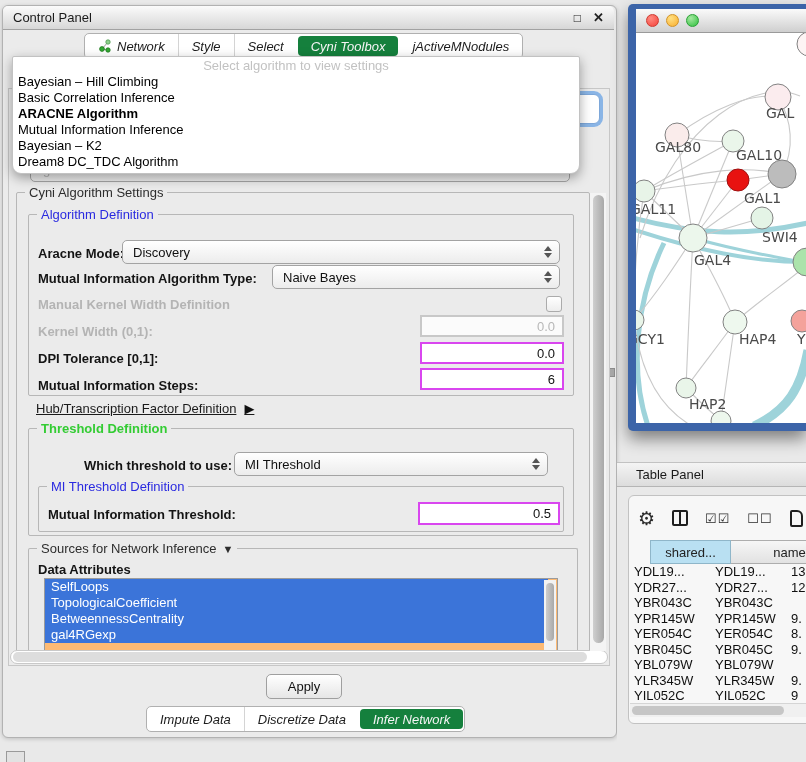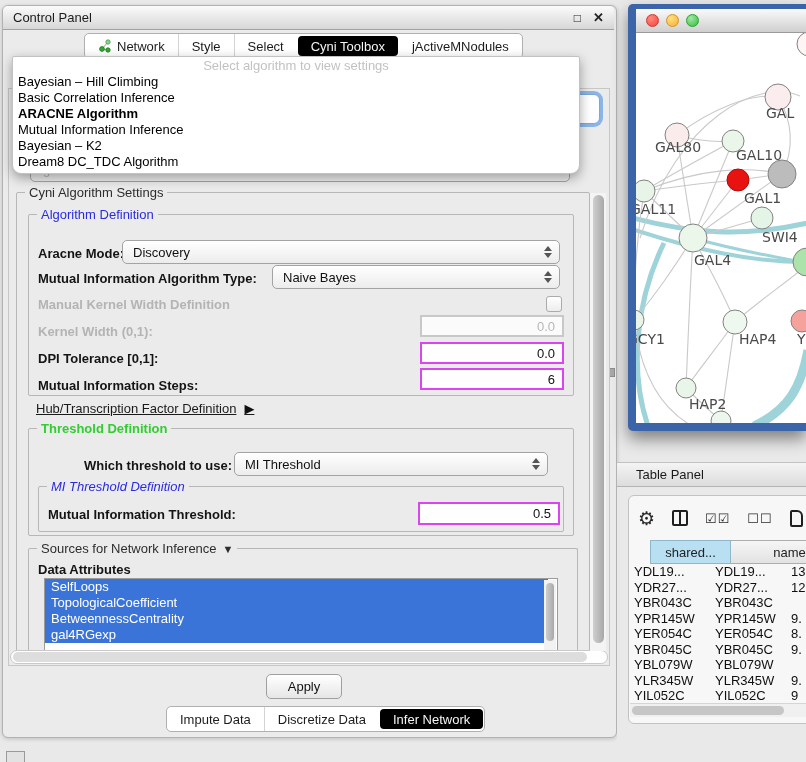--- a/index.html
+++ b/index.html
@@ -12,26 +12,26 @@
          border:1px solid #b2b2b2;border-radius:6px;box-shadow:0 1px 4px rgba(0,0,0,.18);}
   .cp-titlebar{left:3px;top:6px;width:611px;height:24px;border-radius:5px 5px 0 0;
          background:linear-gradient(#fbfbfb,#d7d7d7);border-bottom:1px solid #a2a2a2;
          display:flex;align-items:center;font-size:13px;color:#1a1a1a;padding:0 10px;box-sizing:border-box;}
   .cp-titlebar .sp{flex:1;}
   .win-ic{font-size:12px;color:#222;margin-left:12px;cursor:default;}
   .win-ic.x{font-weight:bold;font-size:13px;}
 
   .tabbar{height:24px;background:#fff;border:1px solid #b0b0b0;border-radius:5px;
           display:flex;align-items:center;font-size:13px;color:#1c1c1c;}
-  .tab{padding:0 13px;height:100%;display:flex;align-items:center;gap:5px;white-space:nowrap;}
+  .tab{padding:0 13px;height:100%;display:flex;align-items:center;gap:5px;white-space:nowrap;font-style:italic;}
   .tab + .tab{border-left:1px solid #d4d4d4;}
-  .tab.sel{background:#000000;color:#f5f5f5;border-radius:4px;height:20px;margin:0 1px;border-left:none;align-items:center;}
+  .tab.sel{background:#15803d;color:#f5f5f5;border-radius:4px;height:20px;margin:0 1px;border-left:none;align-items:center;}
   .tab.sel + .tab{border-left:none;}
   .cp-tabbar{left:84px;top:33px;}
-  .bottom-tabbar{left:146px;top:706px;margin-left:20px;}
+  .bottom-tabbar{left:146px;top:706px;}
 
   
   .popup{left:12px;top:56px;width:566px;height:116px;background:#fff;z-index:30;
          border:1px solid #c2c2c2;border-radius:2px 2px 9px 9px;
          box-shadow:0 4px 12px rgba(0,0,0,.35);font-size:13px;overflow:hidden;}
   .popup .ph{color:#c2c2c2;text-align:center;height:17px;line-height:17px;}
   .popup .it{height:16px;line-height:16px;padding-left:5px;color:#000;}
   .popup .it.bold{font-weight:bold;}
 
   
@@ -58,21 +58,21 @@
   .combo .stepper{margin-left:auto;margin-right:7px;display:flex;flex-direction:column;gap:2px;align-items:center;}
   .tri-up{width:0;height:0;border-left:4px solid transparent;border-right:4px solid transparent;border-bottom:5px solid #555;}
   .tri-dn{width:0;height:0;border-left:4px solid transparent;border-right:4px solid transparent;border-top:5px solid #555;}
 
   .txt{background:#fff;border:2px solid #d946ef;font-size:13px;color:#111;
        display:flex;align-items:center;justify-content:flex-end;padding-right:7px;box-sizing:border-box;z-index:4;}
   .txt.dis{border-color:#c8c8c8;color:#b8b8b8;background:#fbfbfb;}
   .checkbox{width:14px;height:14px;border:1px solid #ababab;border-radius:3px;
        background:linear-gradient(#fff,#ededed);z-index:4;}
 
-  .attr-list{left:44px;top:578px;width:512px;height:72px;background:#ffffff;border:1px solid #9b9b9b;overflow:hidden;z-index:4;}
+  .attr-list{left:44px;top:578px;width:512px;height:72px;background:#fdba74;border:1px solid #9b9b9b;overflow:hidden;z-index:4;}
   .attr-item{height:16px;line-height:16px;padding-left:6px;font-size:13px;color:#fff;background:#3b74d9;width:497px;}
   .list-vsb{position:absolute;right:1px;top:1px;width:12px;height:70px;background:#f2f2f2;}
   .list-vthumb{position:absolute;left:2px;top:3px;width:8px;height:58px;border-radius:4px;
        background:linear-gradient(90deg,#cdcdcd,#a9a9a9);}
 
   .hsb{left:10px;top:650px;width:598px;height:14px;background:#fff;border:1px solid #c9c9c9;
        border-radius:7px;box-sizing:border-box;z-index:4;}
   .hsb-thumb{position:absolute;left:2px;top:1px;width:574px;height:10px;border-radius:5px;background:#dddddd;}
 
   .set-vsb{left:590px;top:193px;width:16px;height:458px;background:#f4f4f4;z-index:4;}
@@ -227,21 +227,21 @@
     <span class="fs-legend green">Threshold Definition</span>
   </div>
   <div class="abs lbl" style="left:84px;top:458px;">Which threshold to use:</div>
   <div class="abs combo" style="left:234px;top:452px;width:314px;height:24px;">
     <span>MI Threshold</span>
     <span class="stepper">
         <span class="tri-up"></span>
         <span class="tri-dn"></span>
       </span>
   </div>
-  <div class="abs fs" style="left:38px;top:486px;width:524px;height:44px;font-style:italic;">
+  <div class="abs fs" style="left:38px;top:486px;width:524px;height:44px;">
     <span class="fs-legend blue">MI Threshold Definition</span>
   </div>
   <div class="abs lbl" style="left:48px;top:507px;">Mutual Information Threshold:</div>
   <div class="abs txt" style="left:418px;top:502px;width:142px;height:23px;">
     <span>0.5</span>
   </div>
 
   <div class="abs fs" style="left:28px;top:548px;width:548px;height:108px;border-bottom:none;">
     <span class="fs-legend" style="display:flex;gap:6px;align-items:center;">
       <span>Sources for Network Inference</span>

